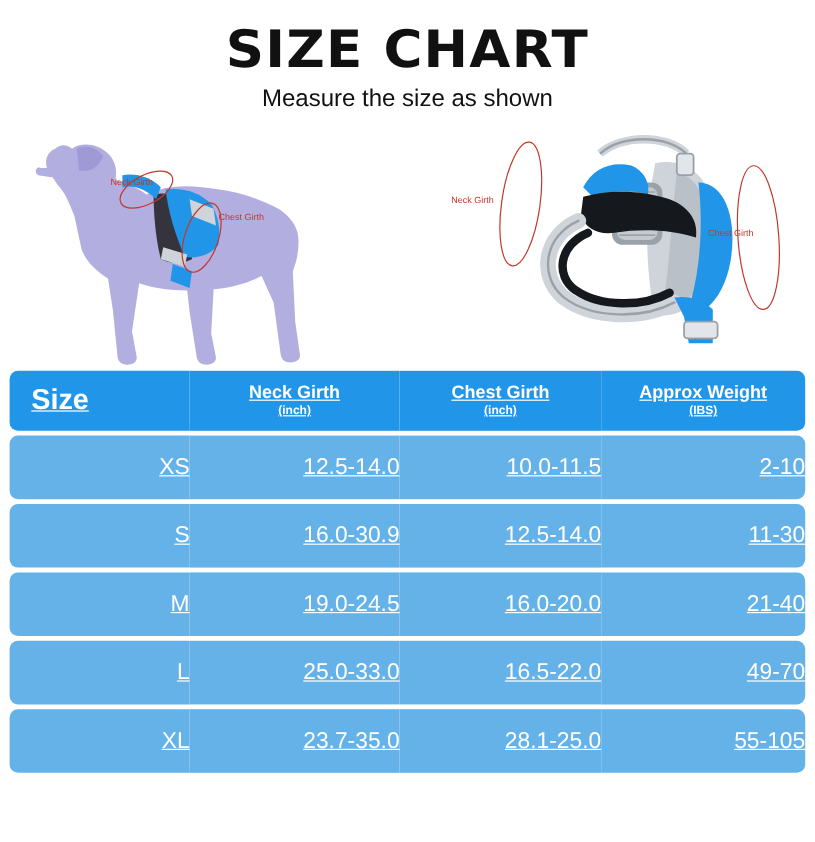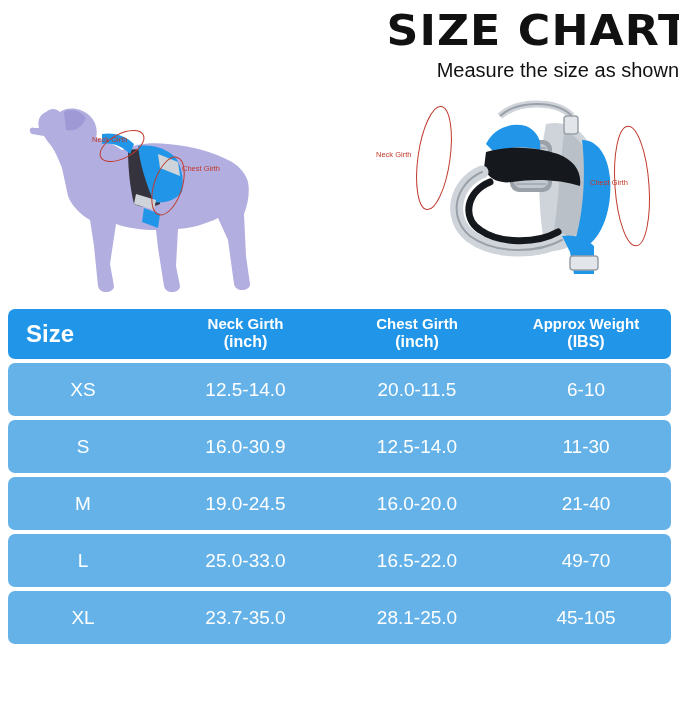--- a/index.html
+++ b/index.html
@@ -17,22 +17,22 @@
 
   .page {
     width: 679px;
     height: 702px;
     position: relative;
     background: #ffffff;
   }
 
   
   .header {
-    text-align: right;
-    padding-top: 4px;
+    text-align: center;
+    padding-top: 16px;
   }
   .title {
     font-family: "DejaVu Sans", sans-serif;
     font-weight: bold;
     font-size: 43px;
     letter-spacing: 1px;
     color: #111111;
     line-height: 1.05;
     margin: 0;
     padding-top: 4px;
@@ -86,20 +86,21 @@
   }
   table.size-table {
     border-collapse: separate;
     border-spacing: 0 4px;
     width: 663px;
     table-layout: fixed;
   }
   table.size-table td, table.size-table th {
     padding: 0;
     margin: 0;
+    text-decoration: underline;
   }
   .hdr-row td {
     background: #2196e8;
     color: #ffffff;
     height: 50px;
     vertical-align: middle;
     text-align: center;
   }
   .hdr-row td:first-child {
     border-top-left-radius: 7px;
@@ -115,31 +116,31 @@
     font-size: 24px;
     font-weight: bold;
   }
   .hdr-main {
     font-size: 15px;
     font-weight: bold;
     display: block;
     line-height: 1.15;
   }
   .hdr-sub {
-    font-size: 16px;
+    font-size: 10px;
     font-weight: bold;
     display: block;
     line-height: 1.3;
   }
   .data-row td {
     background: #64b2e8;
     color: #ffffff;
     height: 53px;
     vertical-align: middle;
-    text-align: center;
+    text-align: right;
     font-size: 19px;
   }
   .data-row td:first-child {
     border-top-left-radius: 7px;
     border-bottom-left-radius: 7px;
   }
   .data-row td:last-child {
     border-top-right-radius: 7px;
     border-bottom-right-radius: 7px;
   }
@@ -272,22 +273,22 @@
           </td>
           <td>
             <span class="hdr-main">Approx Weight</span>
             <span class="hdr-sub">(IBS)</span>
           </td>
         </tr>
 
         <tr class="data-row">
           <td>XS</td>
           <td>12.5-14.0</td>
-          <td>20.0-11.5</td>
-          <td>6-10</td>
+          <td>10.0-11.5</td>
+          <td>2-10</td>
         </tr>
         <tr class="data-row">
           <td>S</td>
           <td>16.0-30.9</td>
           <td>12.5-14.0</td>
           <td>11-30</td>
         </tr>
         <tr class="data-row">
           <td>M</td>
           <td>19.0-24.5</td>
@@ -297,19 +298,19 @@
         <tr class="data-row">
           <td>L</td>
           <td>25.0-33.0</td>
           <td>16.5-22.0</td>
           <td>49-70</td>
         </tr>
         <tr class="data-row">
           <td>XL</td>
           <td>23.7-35.0</td>
           <td>28.1-25.0</td>
-          <td>45-105</td>
+          <td>55-105</td>
         </tr>
       </tbody>
     </table>
   </div>
 
 </div>
 
 </body></html>

